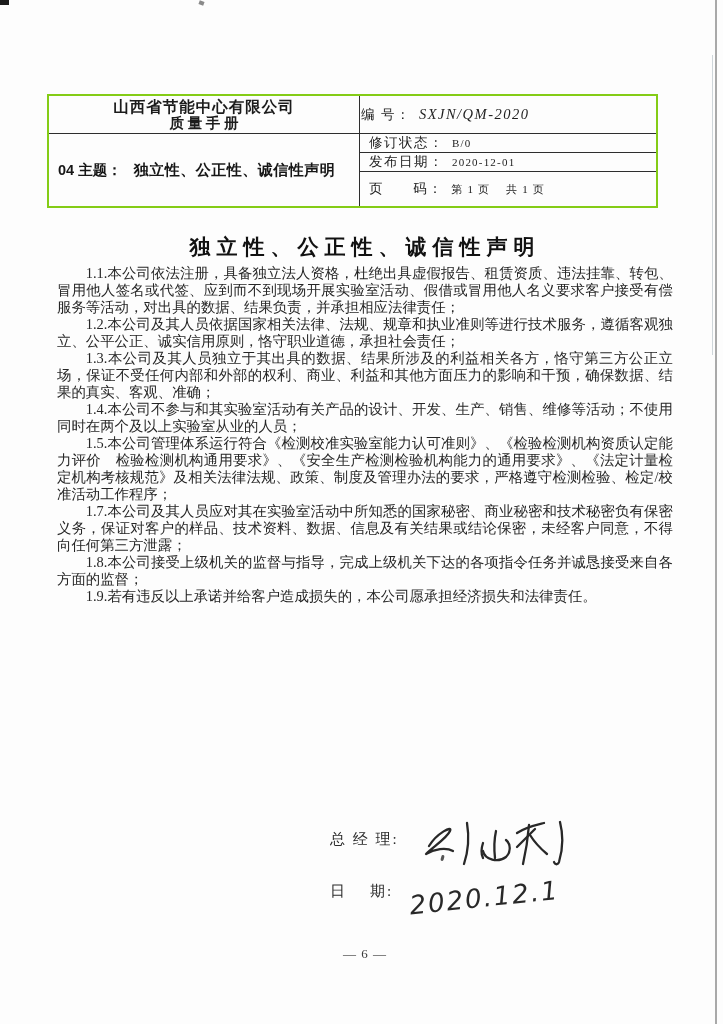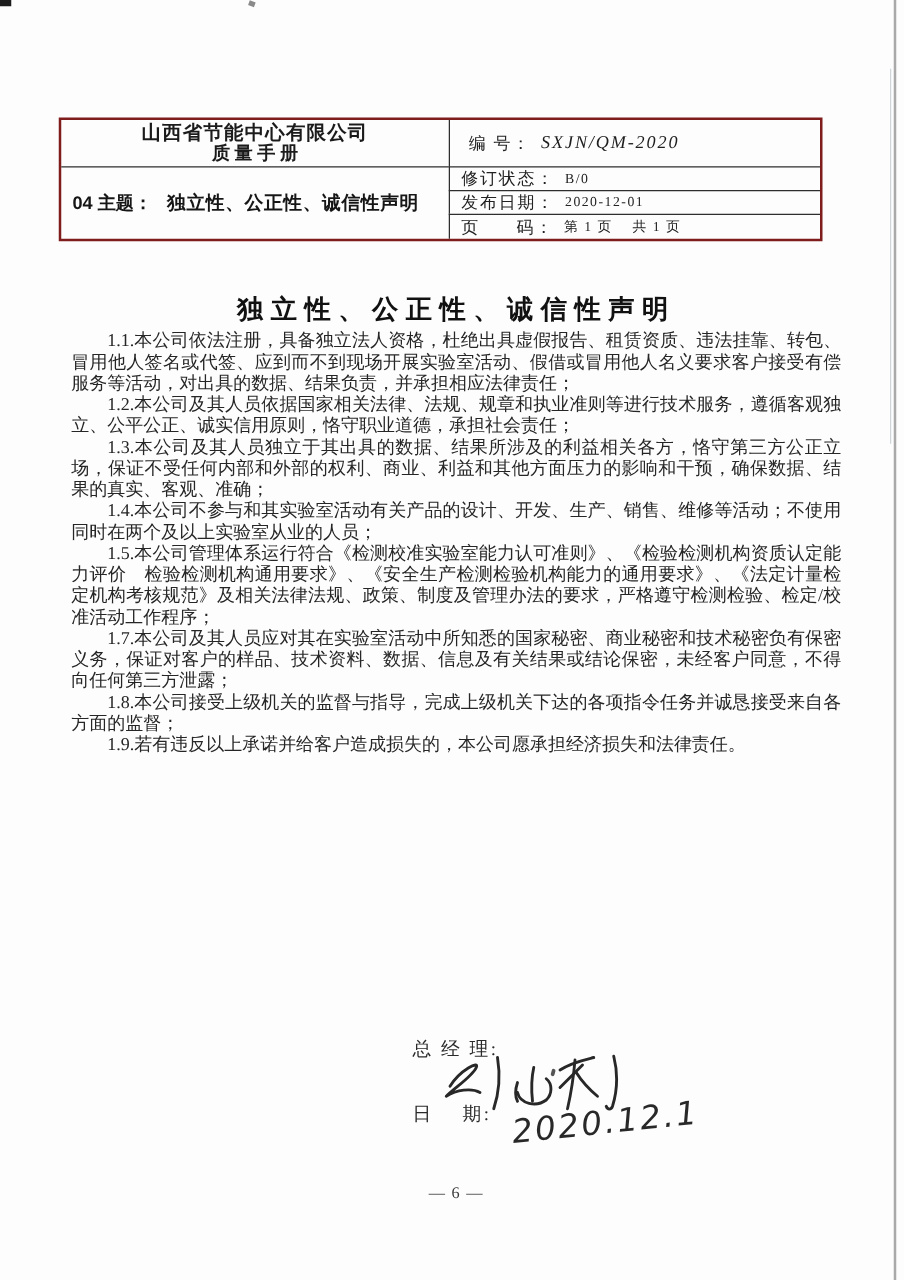--- a/index.html
+++ b/index.html
@@ -14,57 +14,57 @@
   }
   
   .scan-edge-right { position:absolute; left:715px; top:0; width:2px; height:1024px; background:#9a9a9a; opacity:.85; }
   .scan-edge-right2 { position:absolute; left:712px; top:55px; width:1px; height:300px; background:#cfd6da; }
   .corner-speck { position:absolute; left:0; top:0; width:9px; height:5px; background:#1c1c1c; }
   .speck-a { position:absolute; left:199px; top:1px; width:5px; height:4px; background:#8a8a8a; transform:rotate(20deg); }
   .speck-b { position:absolute; left:441px; top:855px; width:3px; height:6px; background:#555; transform:rotate(15deg); border-radius:2px; }
 
   
   .doc-table {
-    position:absolute; left:47px; top:94px; width:611px; height:99px;
+    position:absolute; left:47px; top:94px; width:611px; height:114px;
     display:grid;
     grid-template-columns:310px 1fr;
     grid-template-rows:37px 19px 19px 1fr;
-    border:2px solid #7f1d1d;
+    border:2px solid #84cc16;
     background:transparent;
   }
   .doc-table > div { display:flex; align-items:center; }
   .cell-company { grid-column:1; grid-row:1; flex-direction:column; justify-content:center; }
   .company-name { font-weight:bold; font-size:15.5px; letter-spacing:1px; color:#1b1b1b; line-height:17px; }
   .manual-title { font-weight:bold; font-size:14.5px; color:#1b1b1b; white-space:pre; line-height:16px; }
   .cell-subject { grid-column:1; grid-row:2/5; border-top:1.4px solid #2e2e2e; padding-left:9px; }
   .subject-label { font-weight:bold; font-size:14.5px; color:#161616; white-space:pre;
                    font-family:"Liberation Sans", sans-serif; }
   .subject-value { font-weight:bold; font-size:15px; color:#161616; margin-left:12px; letter-spacing:.5px; }
-  .cell-code { grid-column:2; grid-row:1; border-left:1.4px solid #2e2e2e; padding-left:15px; }
+  .cell-code { grid-column:2; grid-row:1; border-left:1.4px solid #2e2e2e; padding-left:1px; }
   .cell-rev, .cell-issue, .cell-page { grid-column:2; border-left:1.4px solid #2e2e2e; border-top:1px solid #2e2e2e; padding-left:9px; }
   .cell-rev { grid-row:2; } .cell-issue { grid-row:3; } .cell-page { grid-row:4; }
   .hdr-label { font-size:13.5px; color:#222; white-space:pre; letter-spacing:1.5px; }
   .hdr-value { font-size:11px; color:#222; margin-left:8px; letter-spacing:1.2px; white-space:pre; }
   .code-value { font-style:italic; font-size:14.5px; letter-spacing:1.5px; margin-left:8px; color:#1e1e1e; }
 
   
   .doc-title {
     position:absolute; left:57px; top:233px; width:616px;
     text-align:center; font-weight:bold; font-size:21px; letter-spacing:6px; color:#111;
   }
   .doc-body {
     position:absolute; left:57px; top:265px; width:616px;
     font-size:14.4px; line-height:17px; color:#262626;
     text-align:justify;
   }
   .doc-body p { text-indent:2em; margin:0; word-break:break-all; }
 
   
   .sig-row { position:absolute; left:330px; display:flex; align-items:flex-start; }
-  .sig-row-manager { top:826px;flex-direction:column; }
+  .sig-row-manager { top:826px; }
   .sig-row-date { top:878px; }
   .sig-label { font-size:15px; color:#2a2a2a; white-space:pre; letter-spacing:2px; padding-top:4px; }
   .sig-svg { display:block; }
 
   
   .page-footer {
     position:absolute; left:57px; top:946px; width:616px;
     text-align:center; font-size:13px; color:#3a3a3a; letter-spacing:1px; white-space:pre;
   }
 </style>

